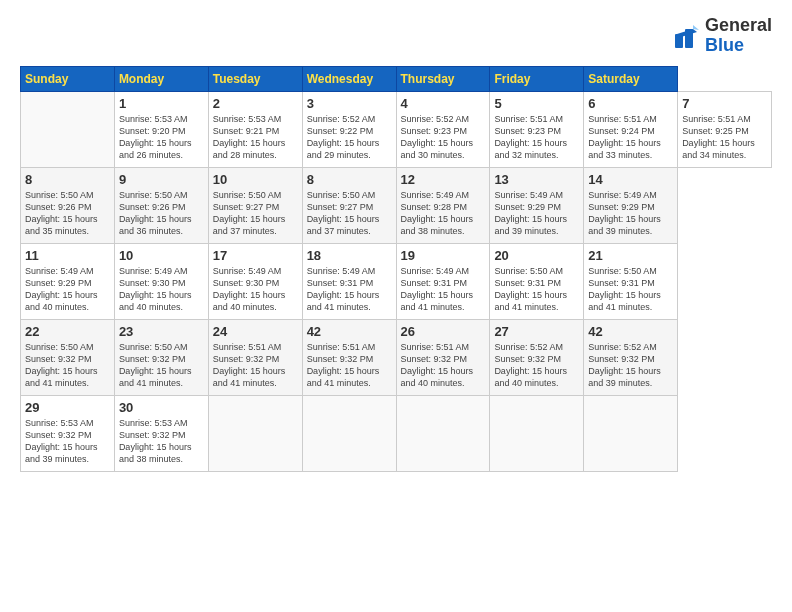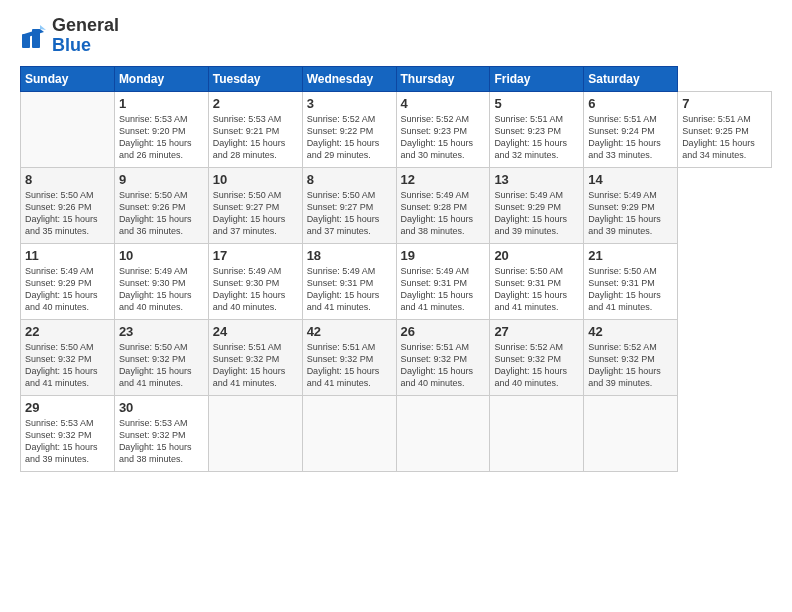--- a/index.html
+++ b/index.html
@@ -11,21 +11,21 @@
       overflow: hidden;
     }
     .page {
       width: 792px;
       height: 612px;
       padding: 16px 20px;
       background: #fff;
     }
     .header {
       display: flex;
-      justify-content: space-between;
+      justify-content: flex-end;
       align-items: flex-start;
       margin-bottom: 10px;
     }
     .logo {
       display: flex;
       align-items: center;
     }
     .logo-text {
       display: flex;
       flex-direction: column;
@@ -58,21 +58,21 @@
       font-size: 14px;
       color: #555;
     }
     table {
       width: 100%;
       border-collapse: collapse;
       table-layout: fixed;
     }
     thead th {
       background-color: #1565c0;
-      color: #ffffff;
+      color: #fde047;
       font-size: 12px;
       font-weight: bold;
       padding: 5px 4px;
       text-align: left;
       border: 1px solid #0d47a1;
     }
     tbody td {
       vertical-align: top;
       font-size: 9.5px;
       color: #333;

